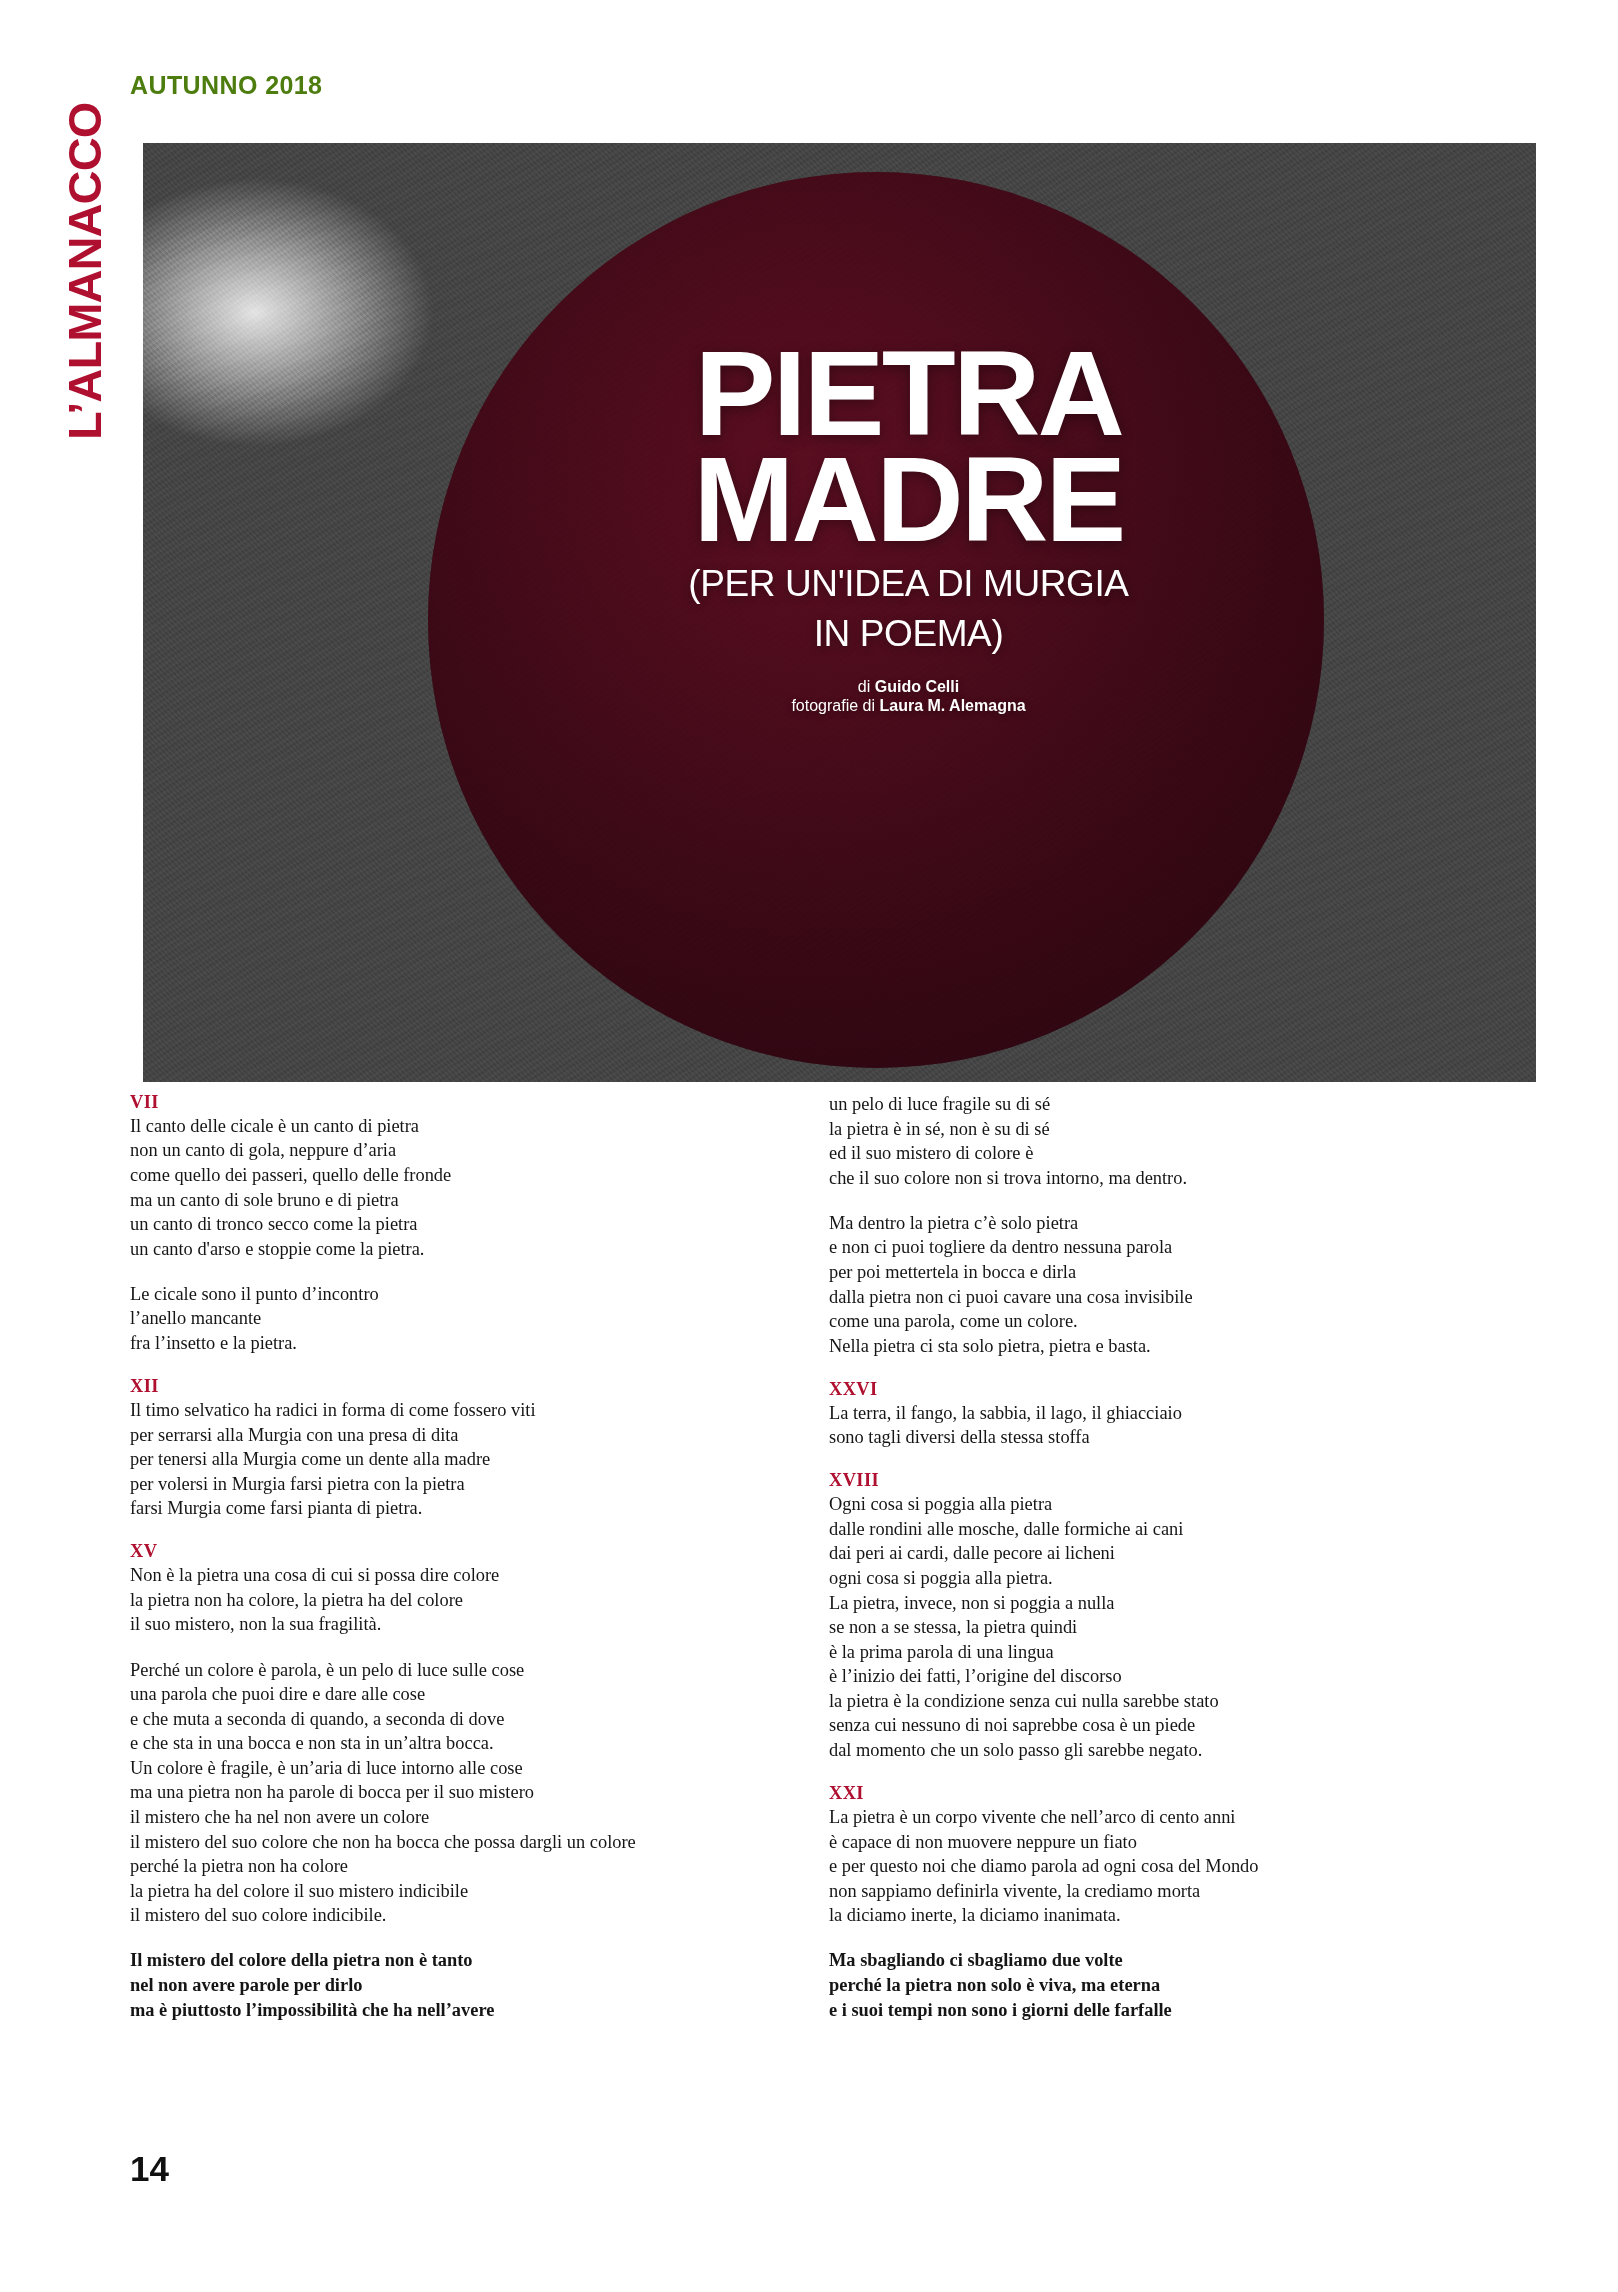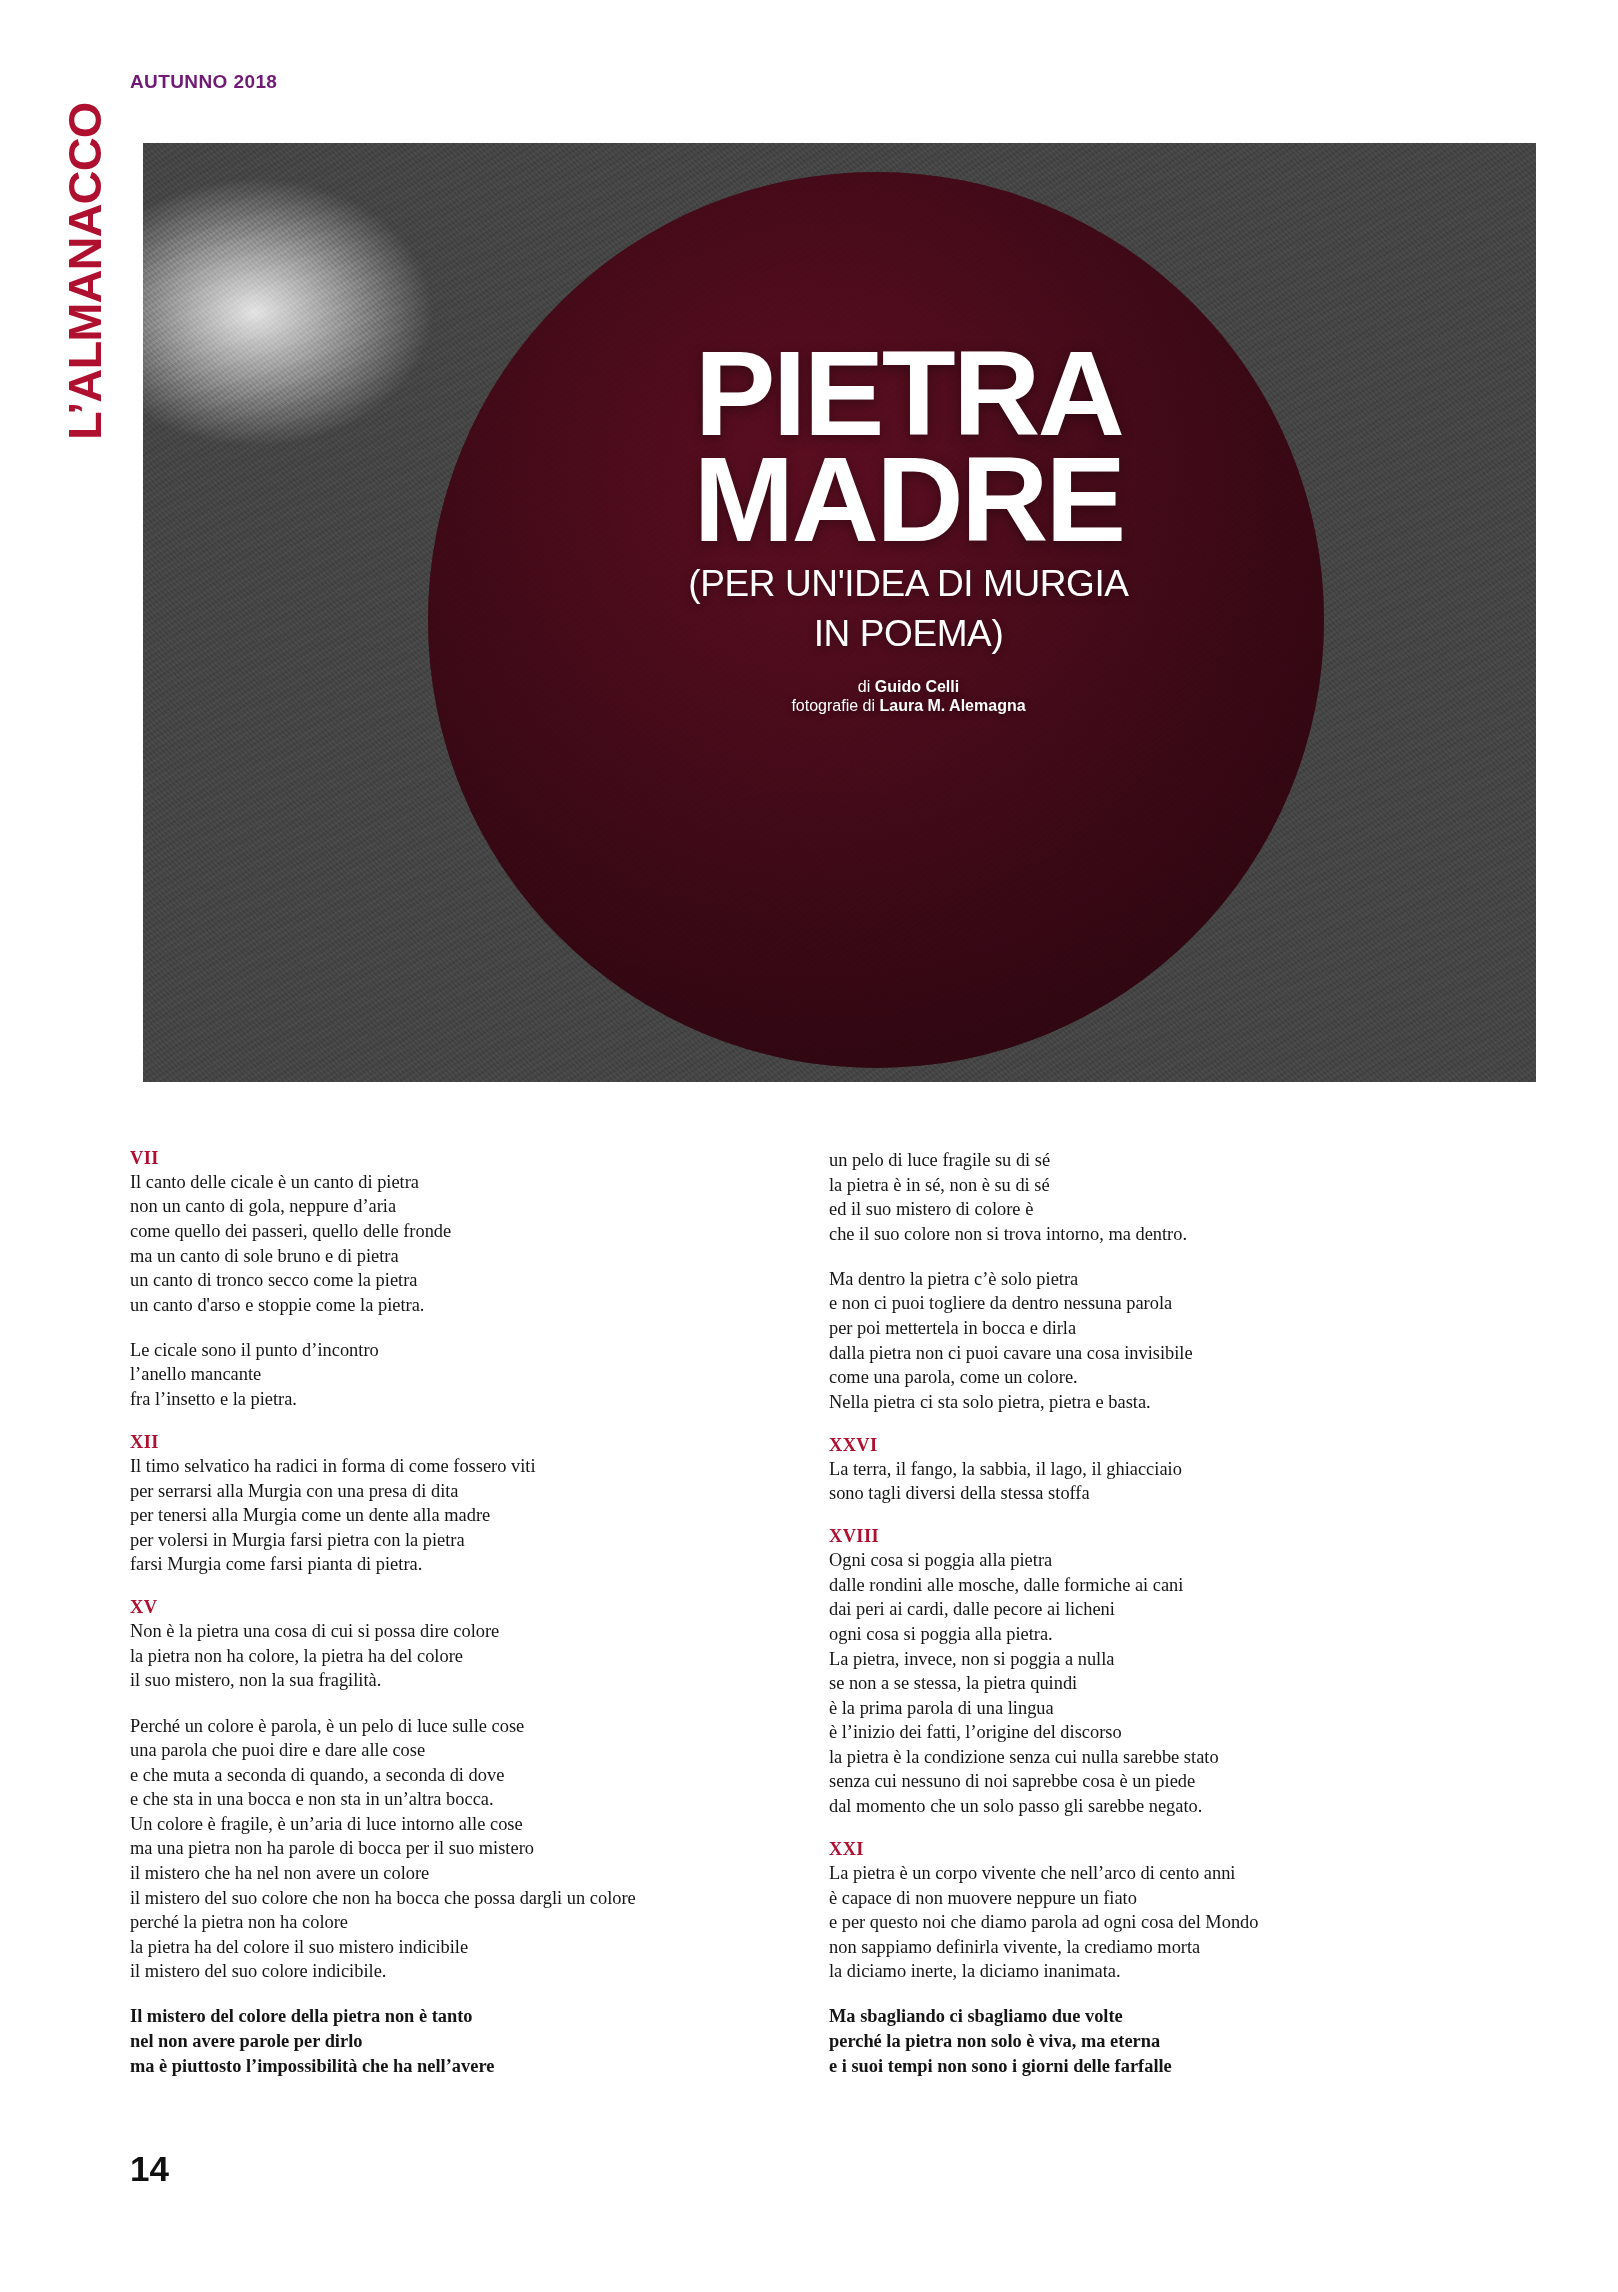--- a/index.html
+++ b/index.html
@@ -48,23 +48,23 @@
     white-space: nowrap;
   }
 
   
   .issue-label {
     position: absolute;
     left: 130px;
     top: 71px;
     font-family: "Liberation Sans", sans-serif;
     font-weight: bold;
-    font-size: 19px;
+    font-size: 25px;
     letter-spacing: 0.4px;
-    color: #701a75;
+    color: #4d7c0f;
   }
 
   
   .hero {
     position: absolute;
     left: 143px;
     top: 143px;
     width: 1393px;
     height: 939px;
     overflow: hidden;
@@ -144,21 +144,21 @@
     font-size: 16px;
     line-height: 1.22;
     text-shadow: 0 1.8px 7.2px rgba(0,0,0,0.35);
   }
   .hero-credits b { font-weight: bold; }
 
   
   .columns {
     position: absolute;
     left: 130px;
-    top: 1148px;
+    top: 1092px;
     width: 1406px;
     height: 994px;
   }
   .col {
     position: absolute;
     top: 0;
     width: 645px;
   }
   .col-left { left: 0; }
   .col-right { left: 699px; }

